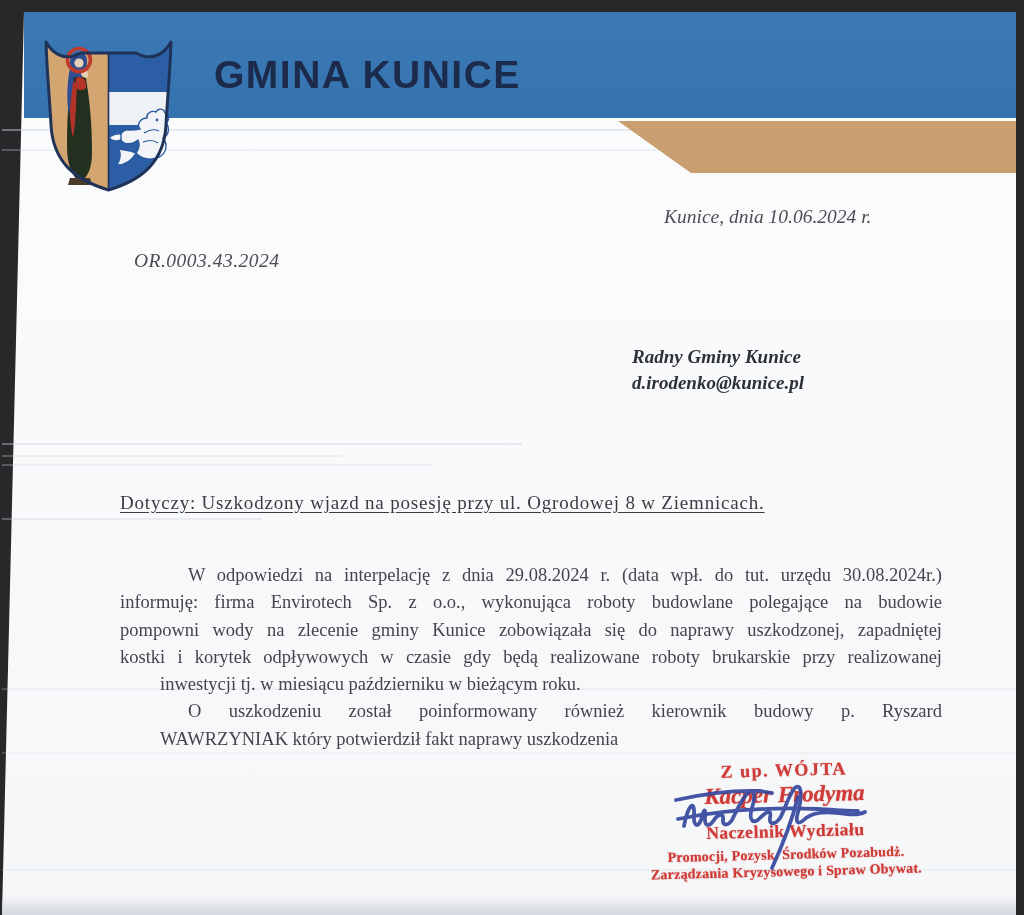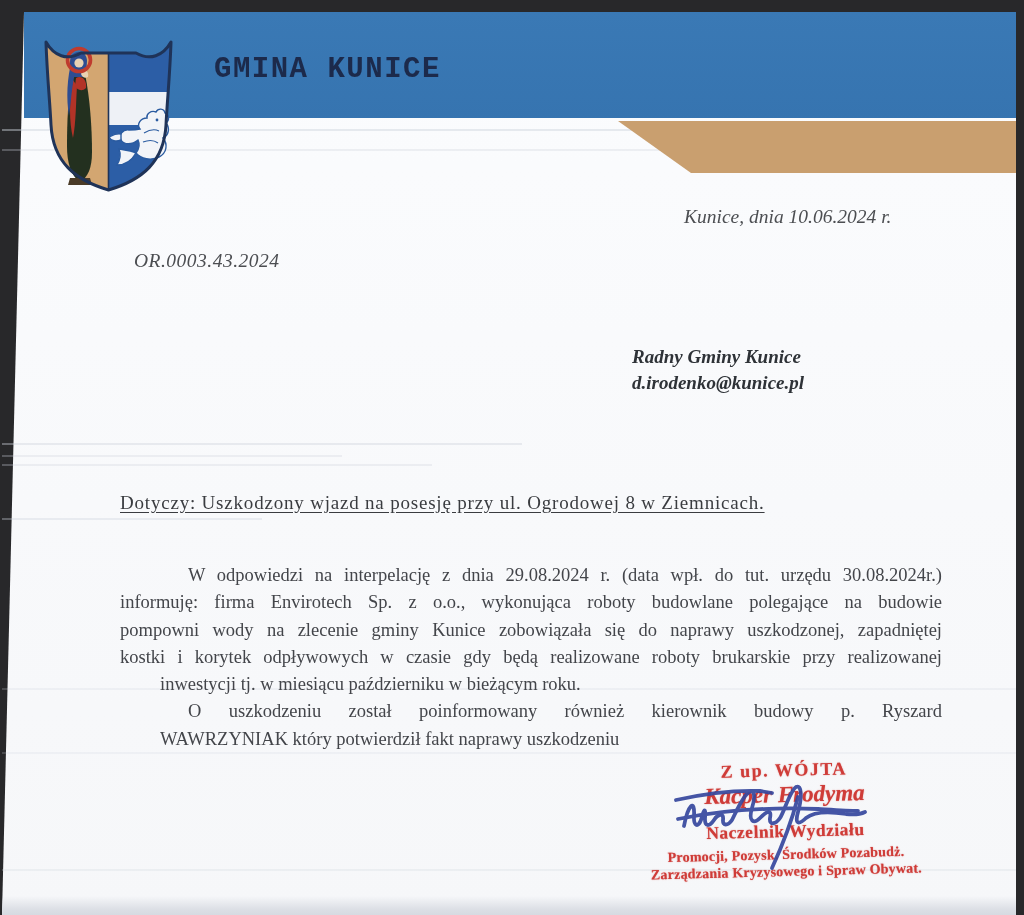--- a/index.html
+++ b/index.html
@@ -10,25 +10,25 @@
         clip-path:polygon(24px 12px,1016px 12px,1016px 915px,2px 915px);
         background:linear-gradient(180deg,#fbfcfe 0%,#f8f9fb 55%,#f6f7f9 100%);}
   .streak{position:absolute;height:2px;background:#ccd2dc;pointer-events:none;}
   .bottom-shade{position:absolute;left:2px;right:8px;top:896px;height:19px;
         background:linear-gradient(180deg,rgba(214,218,226,0) 0%,#dcdfe5 70%,#d6dae1 100%);}
   
   .banner{position:absolute;left:24px;top:12px;width:992px;height:106px;
         background:linear-gradient(180deg,var(--banner-blue,#3a79b5) 0%,#3674b0 100%);}
   .tan-band{position:absolute;inset:0;background:var(--band-tan,#c99f6f);
         clip-path:polygon(618px 121px,1016px 121px,1016px 173px,691px 173px);}
-  .title{position:absolute;left:214px;top:53px;font-family:Liberation Mono, monospace;
-        font-weight:bold;font-size:29px;letter-spacing:1.5px;color:var(--title-navy,#1c2a4b);}
+  .title{position:absolute;left:214px;top:53px;font-family:Liberation Sans, sans-serif;
+        font-weight:bold;font-size:39px;letter-spacing:1.5px;color:var(--title-navy,#1c2a4b);}
   .coa{position:absolute;left:40px;top:36px;width:137px;height:160px;}
   
-  .dateline{position:absolute;left:684px;top:206px;width:240px;font-style:italic;
+  .dateline{position:absolute;left:664px;top:206px;width:240px;font-style:italic;
         font-size:19.5px;color:#4c4e52;}
   .refnum{position:absolute;left:134px;top:250px;font-style:italic;font-size:19.5px;
         letter-spacing:.5px;color:#4c4e52;}
   .recipient{position:absolute;left:632px;top:344px;font-weight:bold;font-size:19px;
         line-height:25.5px;color:#2e3237;font-style:italic;}
   .subject{position:absolute;left:120px;top:492px;font-size:19px;letter-spacing:.8px;
         color:#3a3c40;text-decoration:underline;text-underline-offset:3px;}
   .body-text{position:absolute;left:120px;top:562px;width:822px;font-size:18.5px;
         line-height:27.3px;color:#43454a;}
   .bline{text-align:justify;text-align-last:justify;white-space:nowrap;font-family:Liberation Serif, serif;}
@@ -109,21 +109,21 @@
 
   <div class="subject">Dotyczy: Uszkodzony wjazd na posesję przy ul. Ogrodowej 8 w Ziemnicach.</div>
 
   <div class="body-text">
     <div class="bline indent">W odpowiedzi na interpelację z dnia 29.08.2024 r. (data wpł. do tut. urzędu 30.08.2024r.)</div>
     <div class="bline">informuję: firma Envirotech Sp. z o.o., wykonująca roboty budowlane polegające na budowie</div>
     <div class="bline">pompowni wody na zlecenie gminy Kunice zobowiązała się do naprawy uszkodzonej, zapadniętej</div>
     <div class="bline">kostki i korytek odpływowych w czasie gdy będą realizowane roboty brukarskie przy realizowanej</div>
     <div class="bline last">inwestycji tj. w miesiącu październiku w bieżącym roku.</div>
     <div class="bline indent">O uszkodzeniu został poinformowany również kierownik budowy p. Ryszard</div>
-    <div class="bline last">WAWRZYNIAK który potwierdził fakt naprawy uszkodzeniu</div>
+    <div class="bline last">WAWRZYNIAK który potwierdził fakt naprawy uszkodzenia</div>
   </div>
 
   <div class="stamp">
     <div class="s1">Z up. WÓJTA</div>
     <div class="s2">Kacper Frodyma</div>
     <div class="s3">Naczelnik Wydziału</div>
     <div class="s4">Promocji, Pozysk. Środków Pozabudż.</div>
     <div class="s5">Zarządzania Kryzysowego i Spraw  Obywat.</div>
   </div>
 

